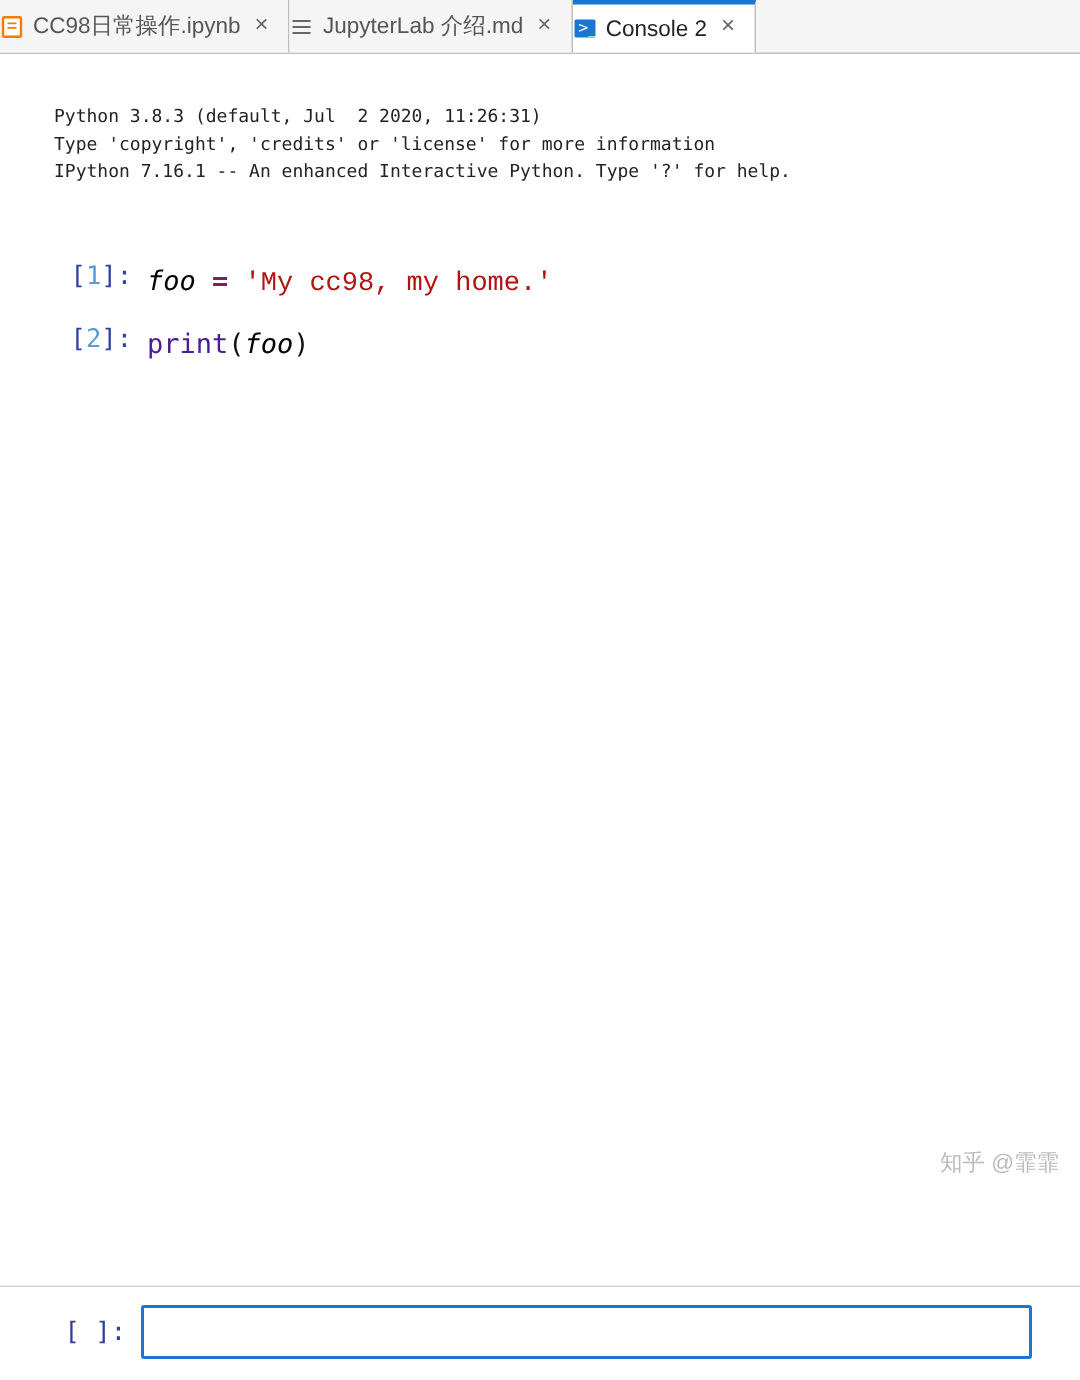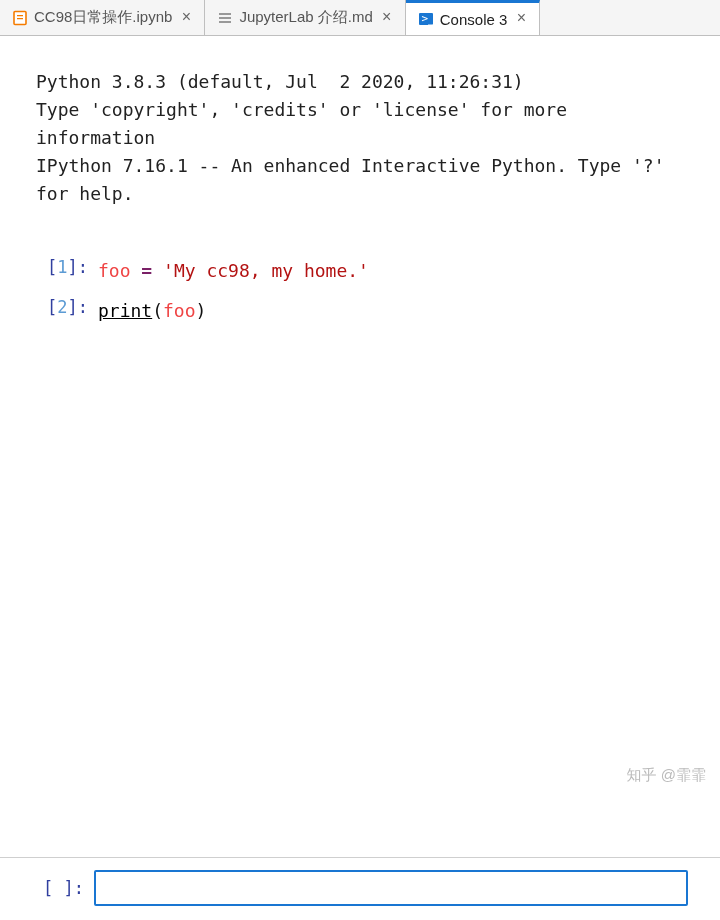--- a/index.html
+++ b/index.html
@@ -20,21 +20,21 @@
     height: 36px;
     background: #f5f5f5;
     border-bottom: 1px solid #bfbfbf;
     font-family: -apple-system, "Segoe UI", Arial, sans-serif;
     font-size: 15px;
   }
   .tab {
     display: flex;
     align-items: center;
     gap: 6px;
-    padding: 0 10px 0 12px;
+    padding: 0 10px 0 0;
     border-right: 1px solid #bfbfbf;
     background: #f5f5f5;
     color: #555;
     max-width: 240px;
     white-space: nowrap;
     cursor: pointer;
   }
   .tab.active {
     background: #ffffff;
     border-top: 3px solid #1976d2;
@@ -61,42 +61,42 @@
     background: #ffffff;
     display: flex;
     flex-direction: column;
     padding: 24px 4px 0 4px;
     position: relative;
   }
   .banner {
     padding: 8px 32px 24px 32px;
     color: #222;
     line-height: 1.55;
-    font-size: 18px;
+    font-size: 12px;
     white-space: pre-wrap;
   }
 
   .cells { padding: 20px 0 0 0; }
   .cell { display:flex; align-items:flex-start; padding: 6px 0 6px 0; }
   .prompt {
     width: 94px;
     text-align: right;
     padding-right: 10px;
     color: #303f9f;
     flex-shrink: 0;
     font-size: 17px;
     user-select: none;
   }
   .prompt .n { color:#5c9bd4; }
   .src, .out { font-size:18px; line-height:1.55; }
 
-  .tok-name { color:#ef4444; }
+  .tok-name { color:#000000;font-style:italic; }
   .tok-op   { color:#7a2066; font-weight: 600; }
-  .tok-str  { color:#b31212; }
-  .tok-func { color:#000000;text-decoration:underline; }
+  .tok-str  { color:#b31212;font-family:Liberation Mono, monospace; }
+  .tok-func { color:#4c1d95; }
   .tok-pun  { color:#111; }
 
   
   .input-row {
     border-top: 1px solid #cfcfcf;
     background: #ffffff;
     padding: 12px 10px 14px 0;
     display:flex;
     align-items:center;
   }
@@ -150,21 +150,21 @@
     <span class="close">×</span>
   </div>
 
   <div class="tab active">
     <span class="icon console-icon">
       <svg width="16" height="16" viewBox="0 0 16 16">
         <rect x="1" y="2" width="14" height="12" rx="1"></rect>
         <text x="3.5" y="11">&gt;_</text>
       </svg>
     </span>
-    <span>Console 3</span>
+    <span>Console 2</span>
     <span class="close">×</span>
   </div>
 
 </div>
 
 <div class="work">
 
   <div class="banner">Python 3.8.3 (default, Jul  2 2020, 11:26:31)
 Type 'copyright', 'credits' or 'license' for more information
 IPython 7.16.1 -- An enhanced Interactive Python. Type '?' for help.</div>

